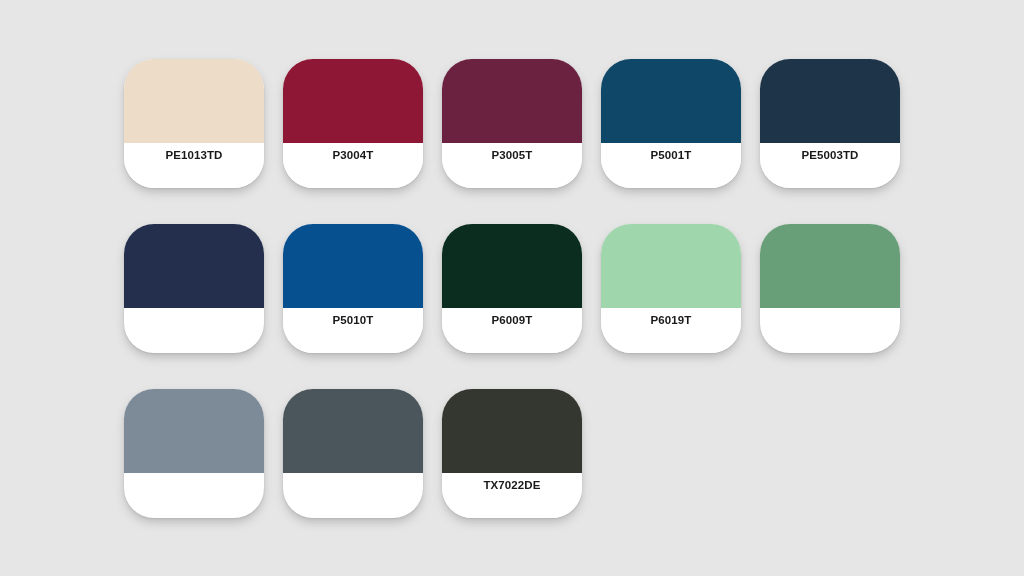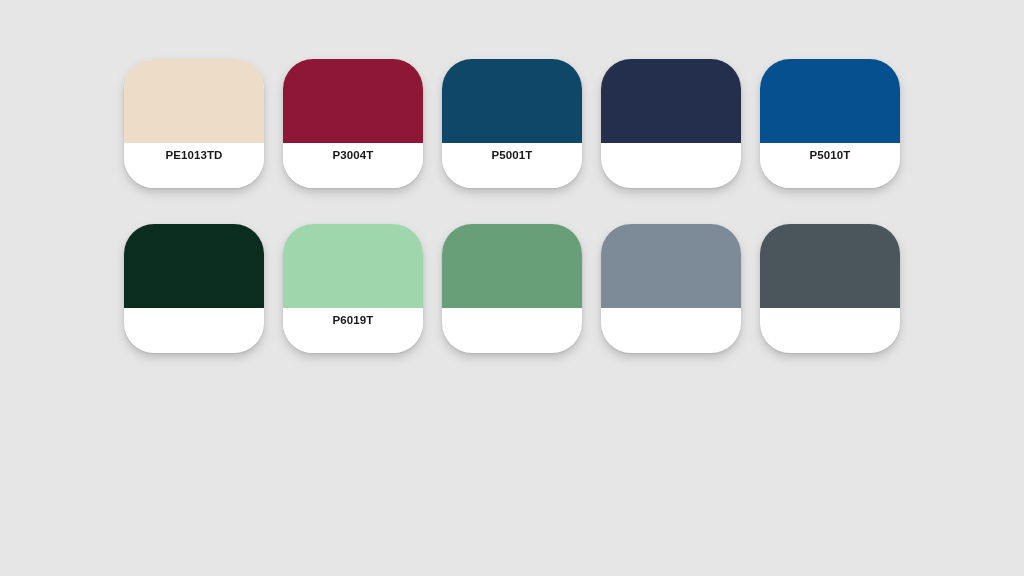--- a/index.html
+++ b/index.html
@@ -77,46 +77,67 @@
           <span class="swatch-label">PE1013TD</span>
         </div>
       </div>
       <div class="swatch-card">
         <div class="swatch-color" style="background: rgb(141, 23, 52);"></div>
         <div class="swatch-label-band">
           <span class="swatch-label">P3004T</span>
         </div>
       </div>
       <div class="swatch-card">
+        <div class="swatch-color" style="background: rgb(107, 33, 64);"></div>
+        <div class="swatch-label-band">
+          <span class="swatch-label">P3005T</span>
+        </div>
+      </div>
+      <div class="swatch-card">
         <div class="swatch-color" style="background: rgb(14, 71, 104);"></div>
         <div class="swatch-label-band">
           <span class="swatch-label">P5001T</span>
+        </div>
+      </div>
+      <div class="swatch-card">
+        <div class="swatch-color" style="background: rgb(29, 52, 73);"></div>
+        <div class="swatch-label-band">
+          <span class="swatch-label">PE5003TD</span>
         </div>
       </div>
       <div class="swatch-card">
         <div class="swatch-color" style="background: rgb(35, 47, 77);"></div>
       </div>
       <div class="swatch-card">
         <div class="swatch-color" style="background: rgb(7, 80, 143);"></div>
         <div class="swatch-label-band">
           <span class="swatch-label">P5010T</span>
         </div>
       </div>
       <div class="swatch-card">
         <div class="swatch-color" style="background: rgb(11, 45, 32);"></div>
+        <div class="swatch-label-band">
+          <span class="swatch-label">P6009T</span>
+        </div>
       </div>
       <div class="swatch-card">
         <div class="swatch-color" style="background: rgb(160, 214, 172);"></div>
         <div class="swatch-label-band">
           <span class="swatch-label">P6019T</span>
         </div>
       </div>
       <div class="swatch-card">
         <div class="swatch-color" style="background: rgb(104, 159, 121);"></div>
       </div>
       <div class="swatch-card">
         <div class="swatch-color" style="background: rgb(125, 139, 153);"></div>
       </div>
       <div class="swatch-card">
         <div class="swatch-color" style="background: rgb(74, 86, 92);"></div>
       </div>
+      <div class="swatch-card">
+        <div class="swatch-color" style="background: rgb(52, 54, 48);"></div>
+        <div class="swatch-label-band">
+          <span class="swatch-label">TX7022DE</span>
+        </div>
+      </div>
     </div>
 </div>
 
 </body></html>

